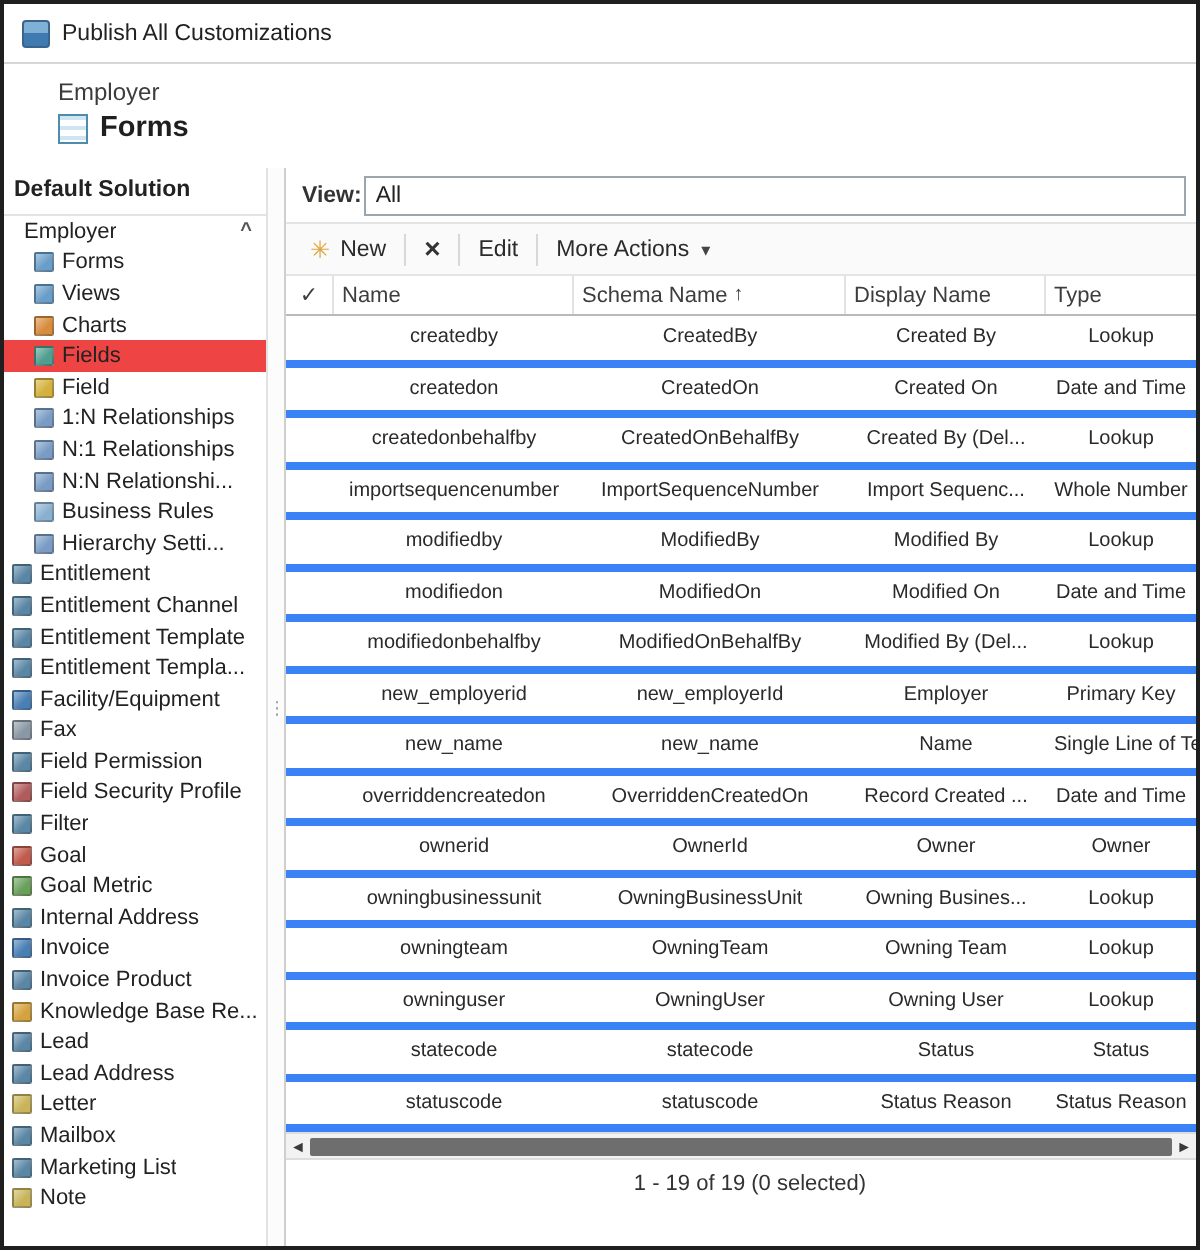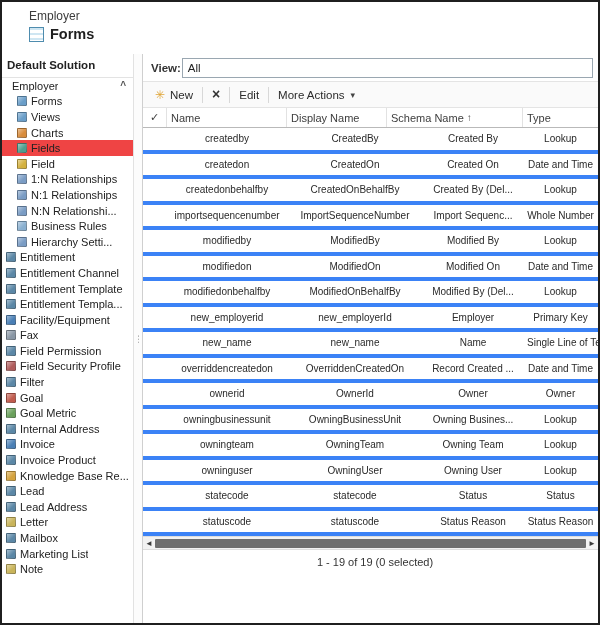--- a/index.html
+++ b/index.html
@@ -147,20 +147,26 @@
     display: flex; align-items: center;
     padding-left: 9px; font-size: 11px; color: #333; justify-content: center;
   }
   .filler { flex: 1; background: #fff; }
 </style>
 </head>
 <body>
 
 <div class="frame">
 
+  <div class="topbar">
+    <div class="publish-btn">
+      <span class="publish-icon"></span>
+      <span>Publish All Customizations</span>
+    </div>
+  </div>
 
   <div class="header-area">
     <div class="entity-name">Employer</div>
     <div class="section-row">
       <span class="forms-icon"></span>
       <span class="section-title">Forms</span>
     </div>
   </div>
 
   <div class="body">
@@ -332,26 +338,26 @@
         </div>
       </div>
 
       <div class="grid-header">
         <div class="hcol col-check">
           <span>✓</span>
         </div>
         <div class="hcol col-name">
           <span>Name</span>
         </div>
-        <div class="hcol col-display">
-          <span>Display Name</span>
-        </div>
         <div class="hcol col-schema">
           <span>Schema Name</span>
           <span class="sort-arrow">↑</span>
+        </div>
+        <div class="hcol col-display">
+          <span>Display Name</span>
         </div>
         <div class="hcol col-type">
           <span>Type</span>
         </div>
       </div>
 
       <div class="grid-rows">
           <div class="grid-row">
             <div class="cell col-check"></div>
             <div class="cell col-name">createdby</div>

